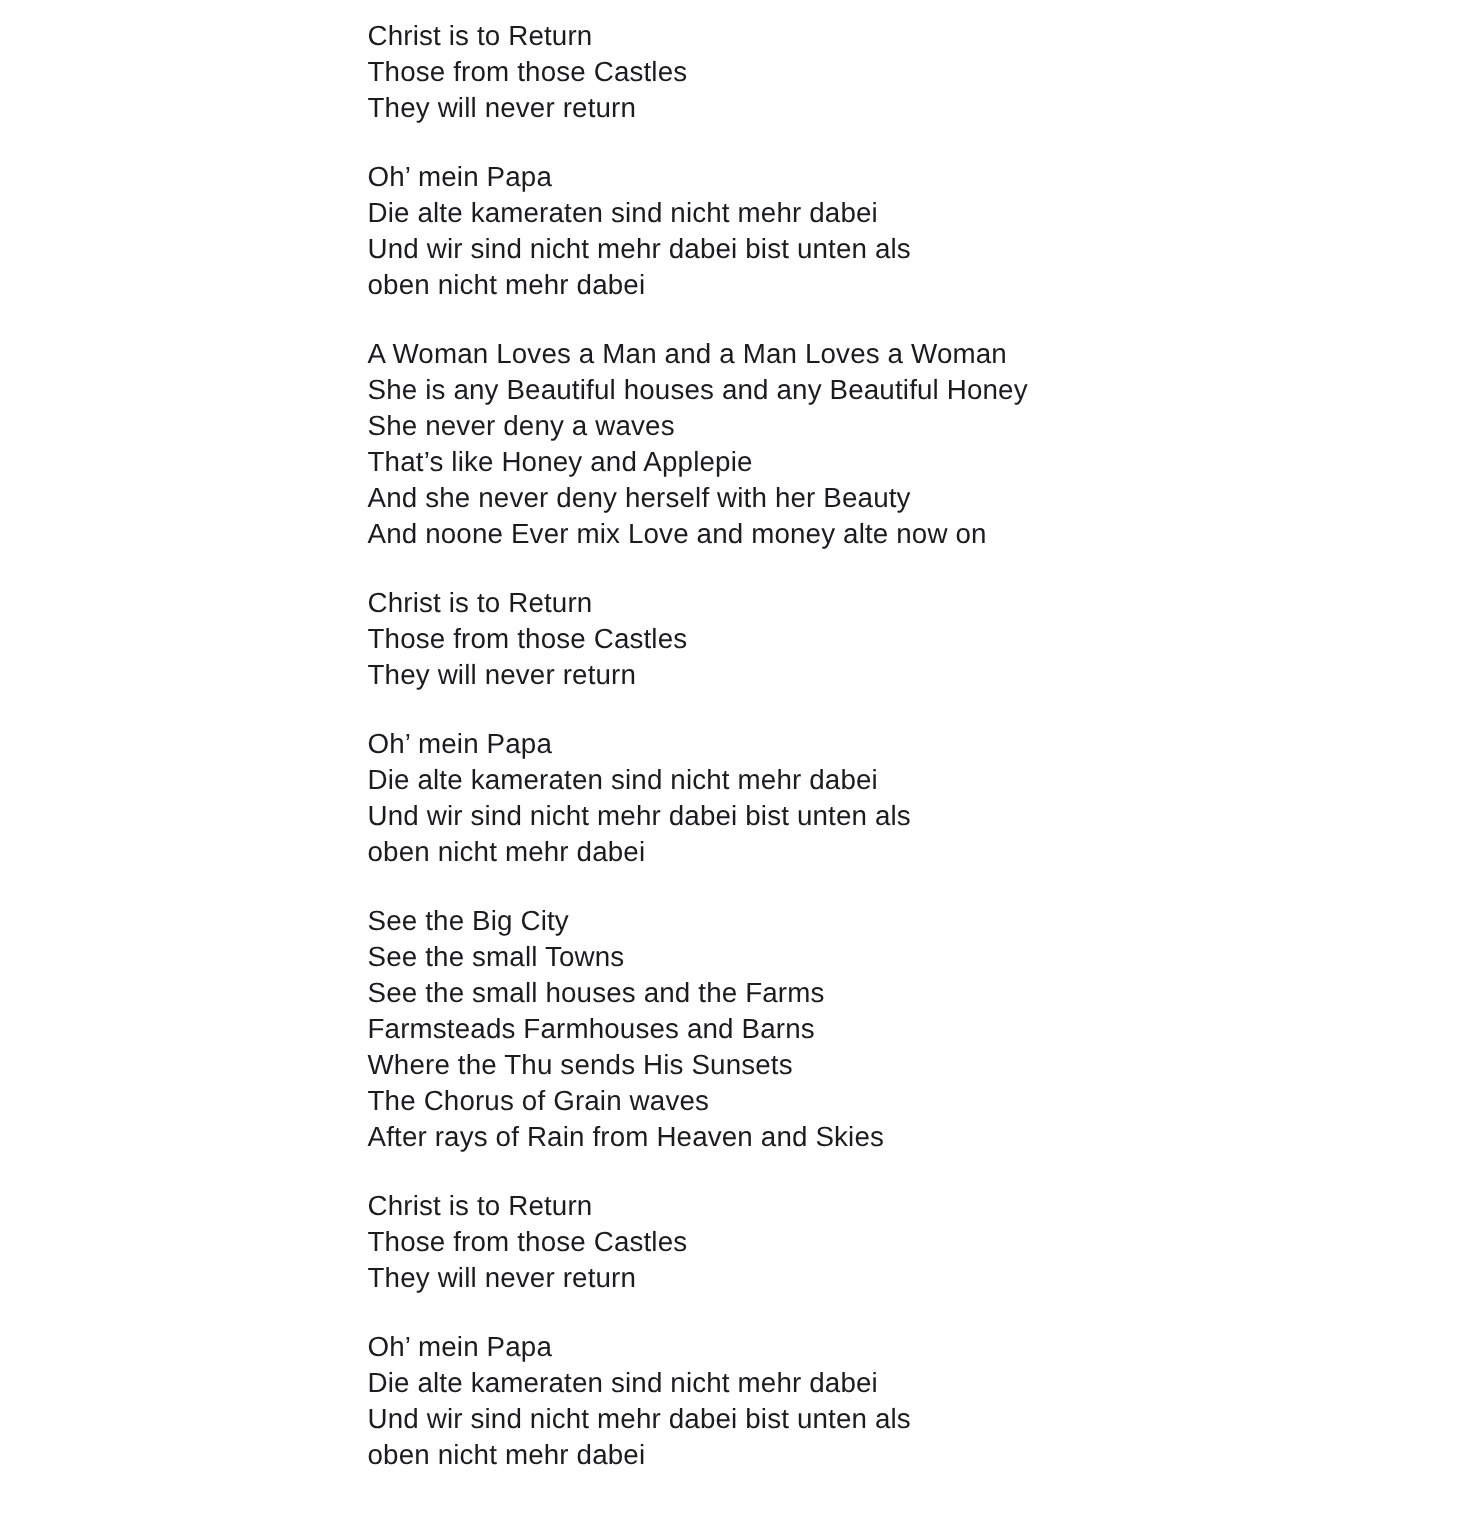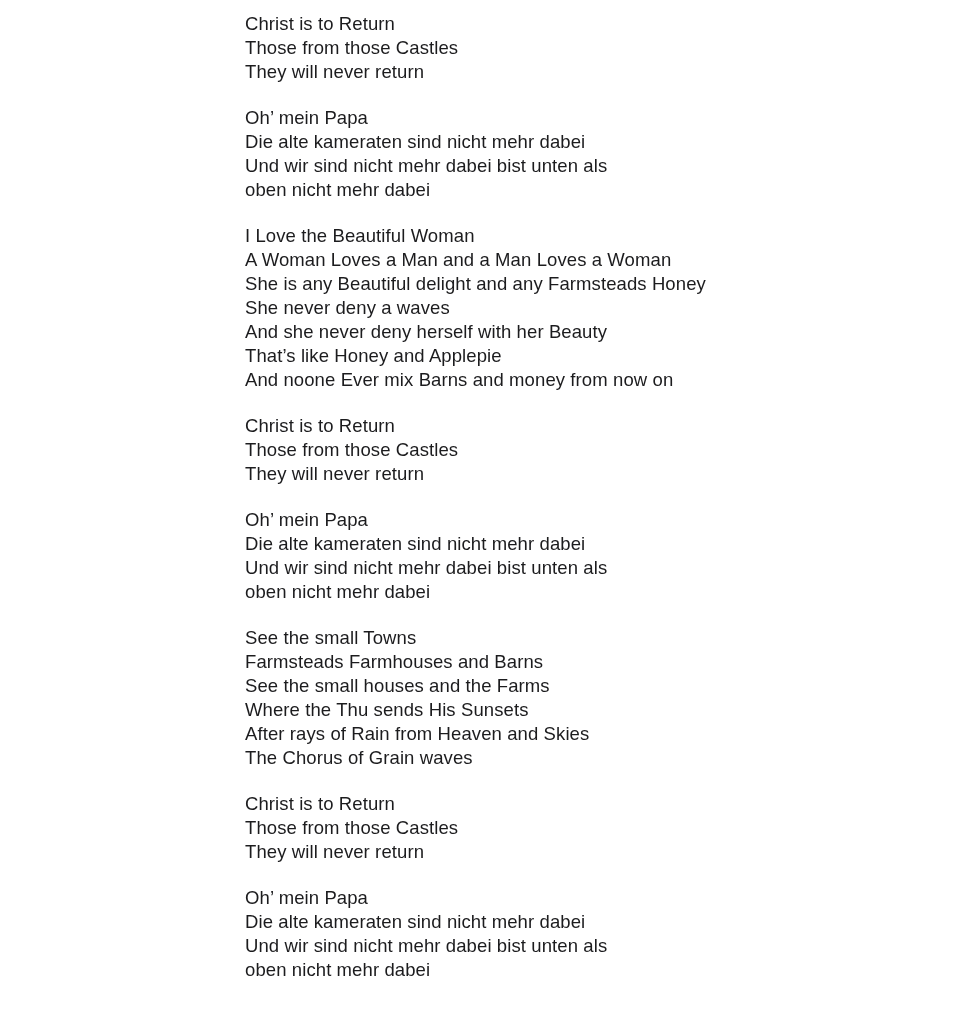--- a/index.html
+++ b/index.html
@@ -44,46 +44,46 @@
         <div class="lyric-line">Those from those Castles</div>
         <div class="lyric-line">They will never return</div>
       </div>
       <div class="stanza">
         <div class="lyric-line">Oh’ mein Papa</div>
         <div class="lyric-line">Die alte kameraten sind nicht mehr dabei</div>
         <div class="lyric-line">Und wir sind nicht mehr dabei bist unten als</div>
         <div class="lyric-line">oben nicht mehr dabei</div>
       </div>
       <div class="stanza">
-        <div class="lyric-line">I Love the Beautiful Woman</div>
         <div class="lyric-line">A Woman Loves a Man and a Man Loves a Woman</div>
-        <div class="lyric-line">She is any Beautiful delight and any Farmsteads Honey</div>
+        <div class="lyric-line">She is any Beautiful houses and any Beautiful Honey</div>
         <div class="lyric-line">She never deny a waves</div>
+        <div class="lyric-line">That’s like Honey and Applepie</div>
         <div class="lyric-line">And she never deny herself with her Beauty</div>
-        <div class="lyric-line">That’s like Honey and Applepie</div>
-        <div class="lyric-line">And noone Ever mix Barns and money from now on</div>
+        <div class="lyric-line">And noone Ever mix Love and money alte now on</div>
       </div>
       <div class="stanza">
         <div class="lyric-line">Christ is to Return</div>
         <div class="lyric-line">Those from those Castles</div>
         <div class="lyric-line">They will never return</div>
       </div>
       <div class="stanza">
         <div class="lyric-line">Oh’ mein Papa</div>
         <div class="lyric-line">Die alte kameraten sind nicht mehr dabei</div>
         <div class="lyric-line">Und wir sind nicht mehr dabei bist unten als</div>
         <div class="lyric-line">oben nicht mehr dabei</div>
       </div>
       <div class="stanza">
+        <div class="lyric-line">See the Big City</div>
         <div class="lyric-line">See the small Towns</div>
+        <div class="lyric-line">See the small houses and the Farms</div>
         <div class="lyric-line">Farmsteads Farmhouses and Barns</div>
-        <div class="lyric-line">See the small houses and the Farms</div>
         <div class="lyric-line">Where the Thu sends His Sunsets</div>
+        <div class="lyric-line">The Chorus of Grain waves</div>
         <div class="lyric-line">After rays of Rain from Heaven and Skies</div>
-        <div class="lyric-line">The Chorus of Grain waves</div>
       </div>
       <div class="stanza">
         <div class="lyric-line">Christ is to Return</div>
         <div class="lyric-line">Those from those Castles</div>
         <div class="lyric-line">They will never return</div>
       </div>
       <div class="stanza">
         <div class="lyric-line">Oh’ mein Papa</div>
         <div class="lyric-line">Die alte kameraten sind nicht mehr dabei</div>
         <div class="lyric-line">Und wir sind nicht mehr dabei bist unten als</div>

